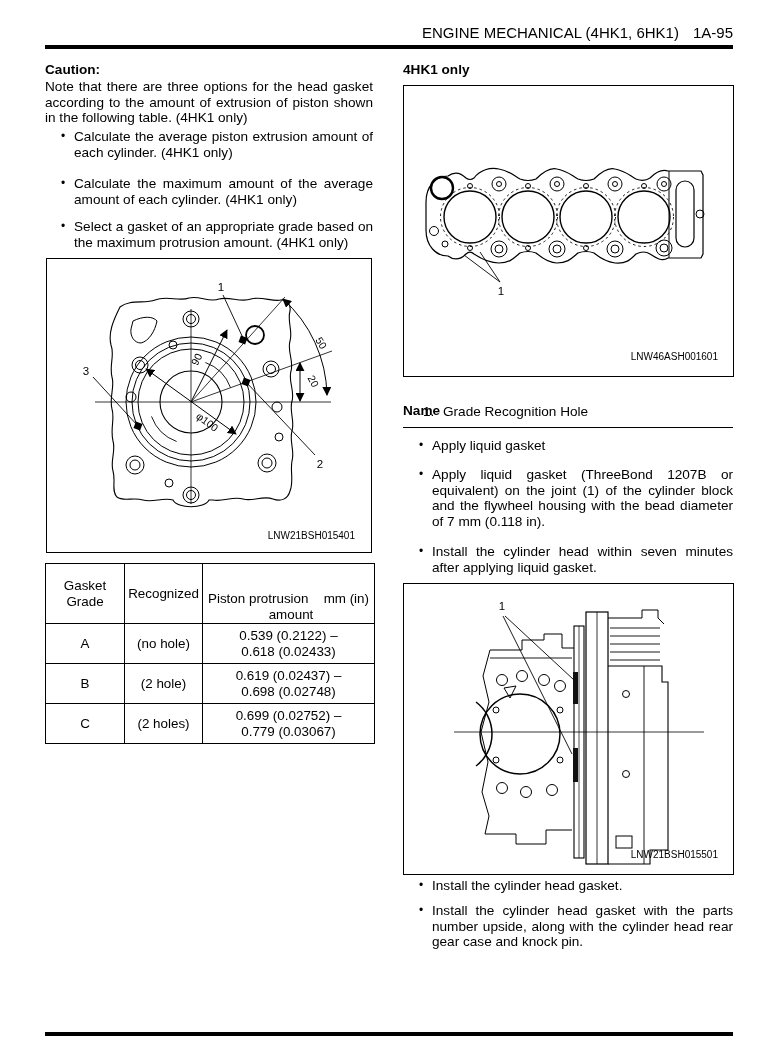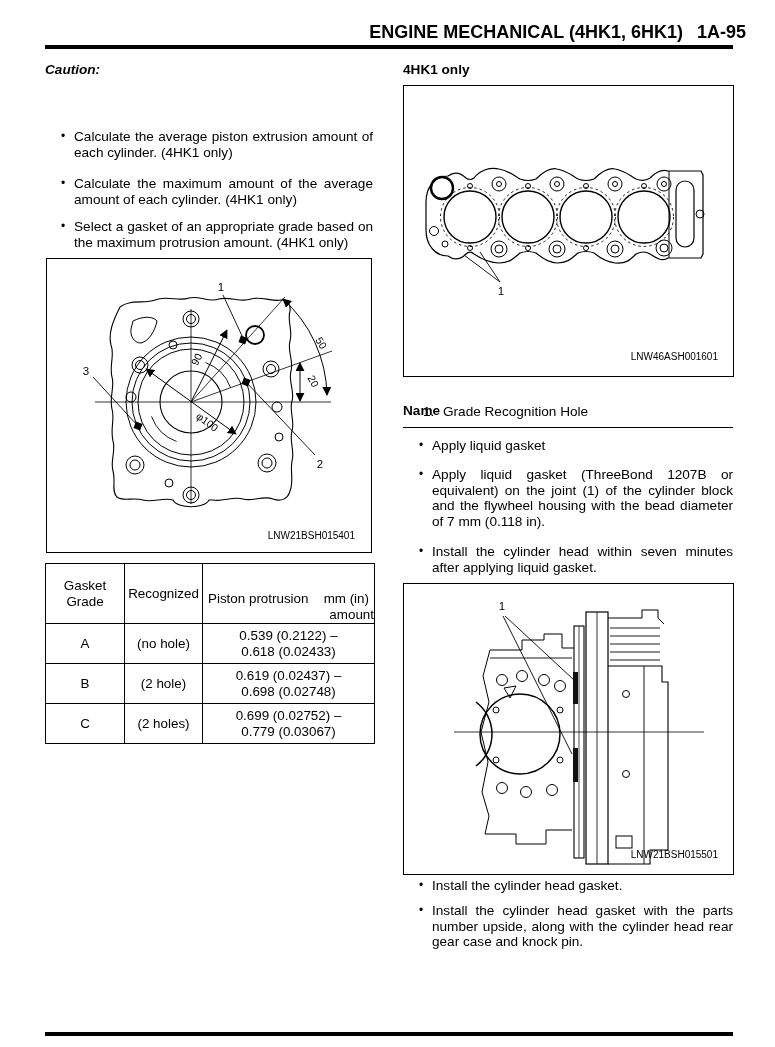--- a/index.html
+++ b/index.html
@@ -1,21 +1,21 @@
 <!DOCTYPE html>
 <html><head>
 <meta charset="utf-8">
 <style>
   html,body{margin:0;padding:0;background:#fff;}
   #page{position:relative;width:775px;height:1047px;background:#fff;overflow:hidden;
         font-family:"Liberation Sans","DejaVu Sans",sans-serif;color:#000;
         font-size:13.6px;line-height:15.6px;}
   .abs{position:absolute;}
   
-  .hdr{top:25px;right:29px;font-size:18px;white-space:nowrap;font-weight:bold;}
+  .hdr{top:25px;right:42px;font-size:15px;white-space:nowrap;}
   .hdr .pg{margin-left:14px;}
   .rule-thick{left:45px;right:42px;height:4px;background:#000;}
   .rule-thin{left:403px;width:330px;height:1px;background:#000;}
   
   .bold{font-weight:bold;}
   .para{text-align:justify;}
   .bullet{display:flex;}
   .bullet .bm{width:13px;padding-left:16px;flex:0 0 auto;font-size:12px;}
   .bullet .bt{flex:1;text-align:justify;}
   .leftcol{left:45px;width:328px;}
@@ -28,37 +28,38 @@
   
   table.grade{border-collapse:collapse;table-layout:fixed;width:328px;}
   table.grade td{border:1px solid #000;padding:0;vertical-align:middle;
                  font-size:13.4px;line-height:16px;}
   .c1{width:78px;text-align:center;}
   .c2{width:77px;text-align:center;}
   .c3{width:171px;text-align:center;}
   .hrow td{vertical-align:top;padding-top:5px;height:37px;}
   .drow td{height:39px;}
   .h3line1{display:flex;justify-content:space-between;padding:0 5px;margin-top:27px;}
-  .h3line2{text-align:right;padding-left:5px;}
+  .h3line2{text-align:center;padding-left:5px;}
   
   .nameitem{display:flex;padding-left:20px;}
   .nameitem .num{width:20px;flex:0 0 auto;}
   .footbar{left:45px;right:42px;top:1032px;height:4px;background:#000;}
 </style>
 </head>
 <body>
 
 <div id="page">
 
   <div class="abs hdr">
     <span>ENGINE MECHANICAL (4HK1, 6HK1)</span><span class="pg">1A-95</span>
   </div>
   <div class="abs rule-thick" style="top:45px;"></div>
 
-  <div class="abs leftcol bold" style="top:62px;font-style:italic;">Caution:</div>
+  <div class="abs leftcol bold" style="top:62px;">Caution:</div>
+  <div class="abs leftcol para" style="top:79px;">Note that there are three options for the head gasket according to the amount of extrusion of piston shown in the following table. (4HK1 only)</div>
 
   <div class="abs leftcol bullet" style="top:129px;">
     <span class="bm">•</span>
     <div class="bt">Calculate the average piston extrusion amount of each cylinder. (4HK1 only)</div>
   </div>
   <div class="abs leftcol bullet" style="top:176px;">
     <span class="bm">•</span>
     <div class="bt">Calculate the maximum amount of the average amount of each cylinder. (4HK1 only)</div>
   </div>
   <div class="abs leftcol bullet" style="top:219px;">

